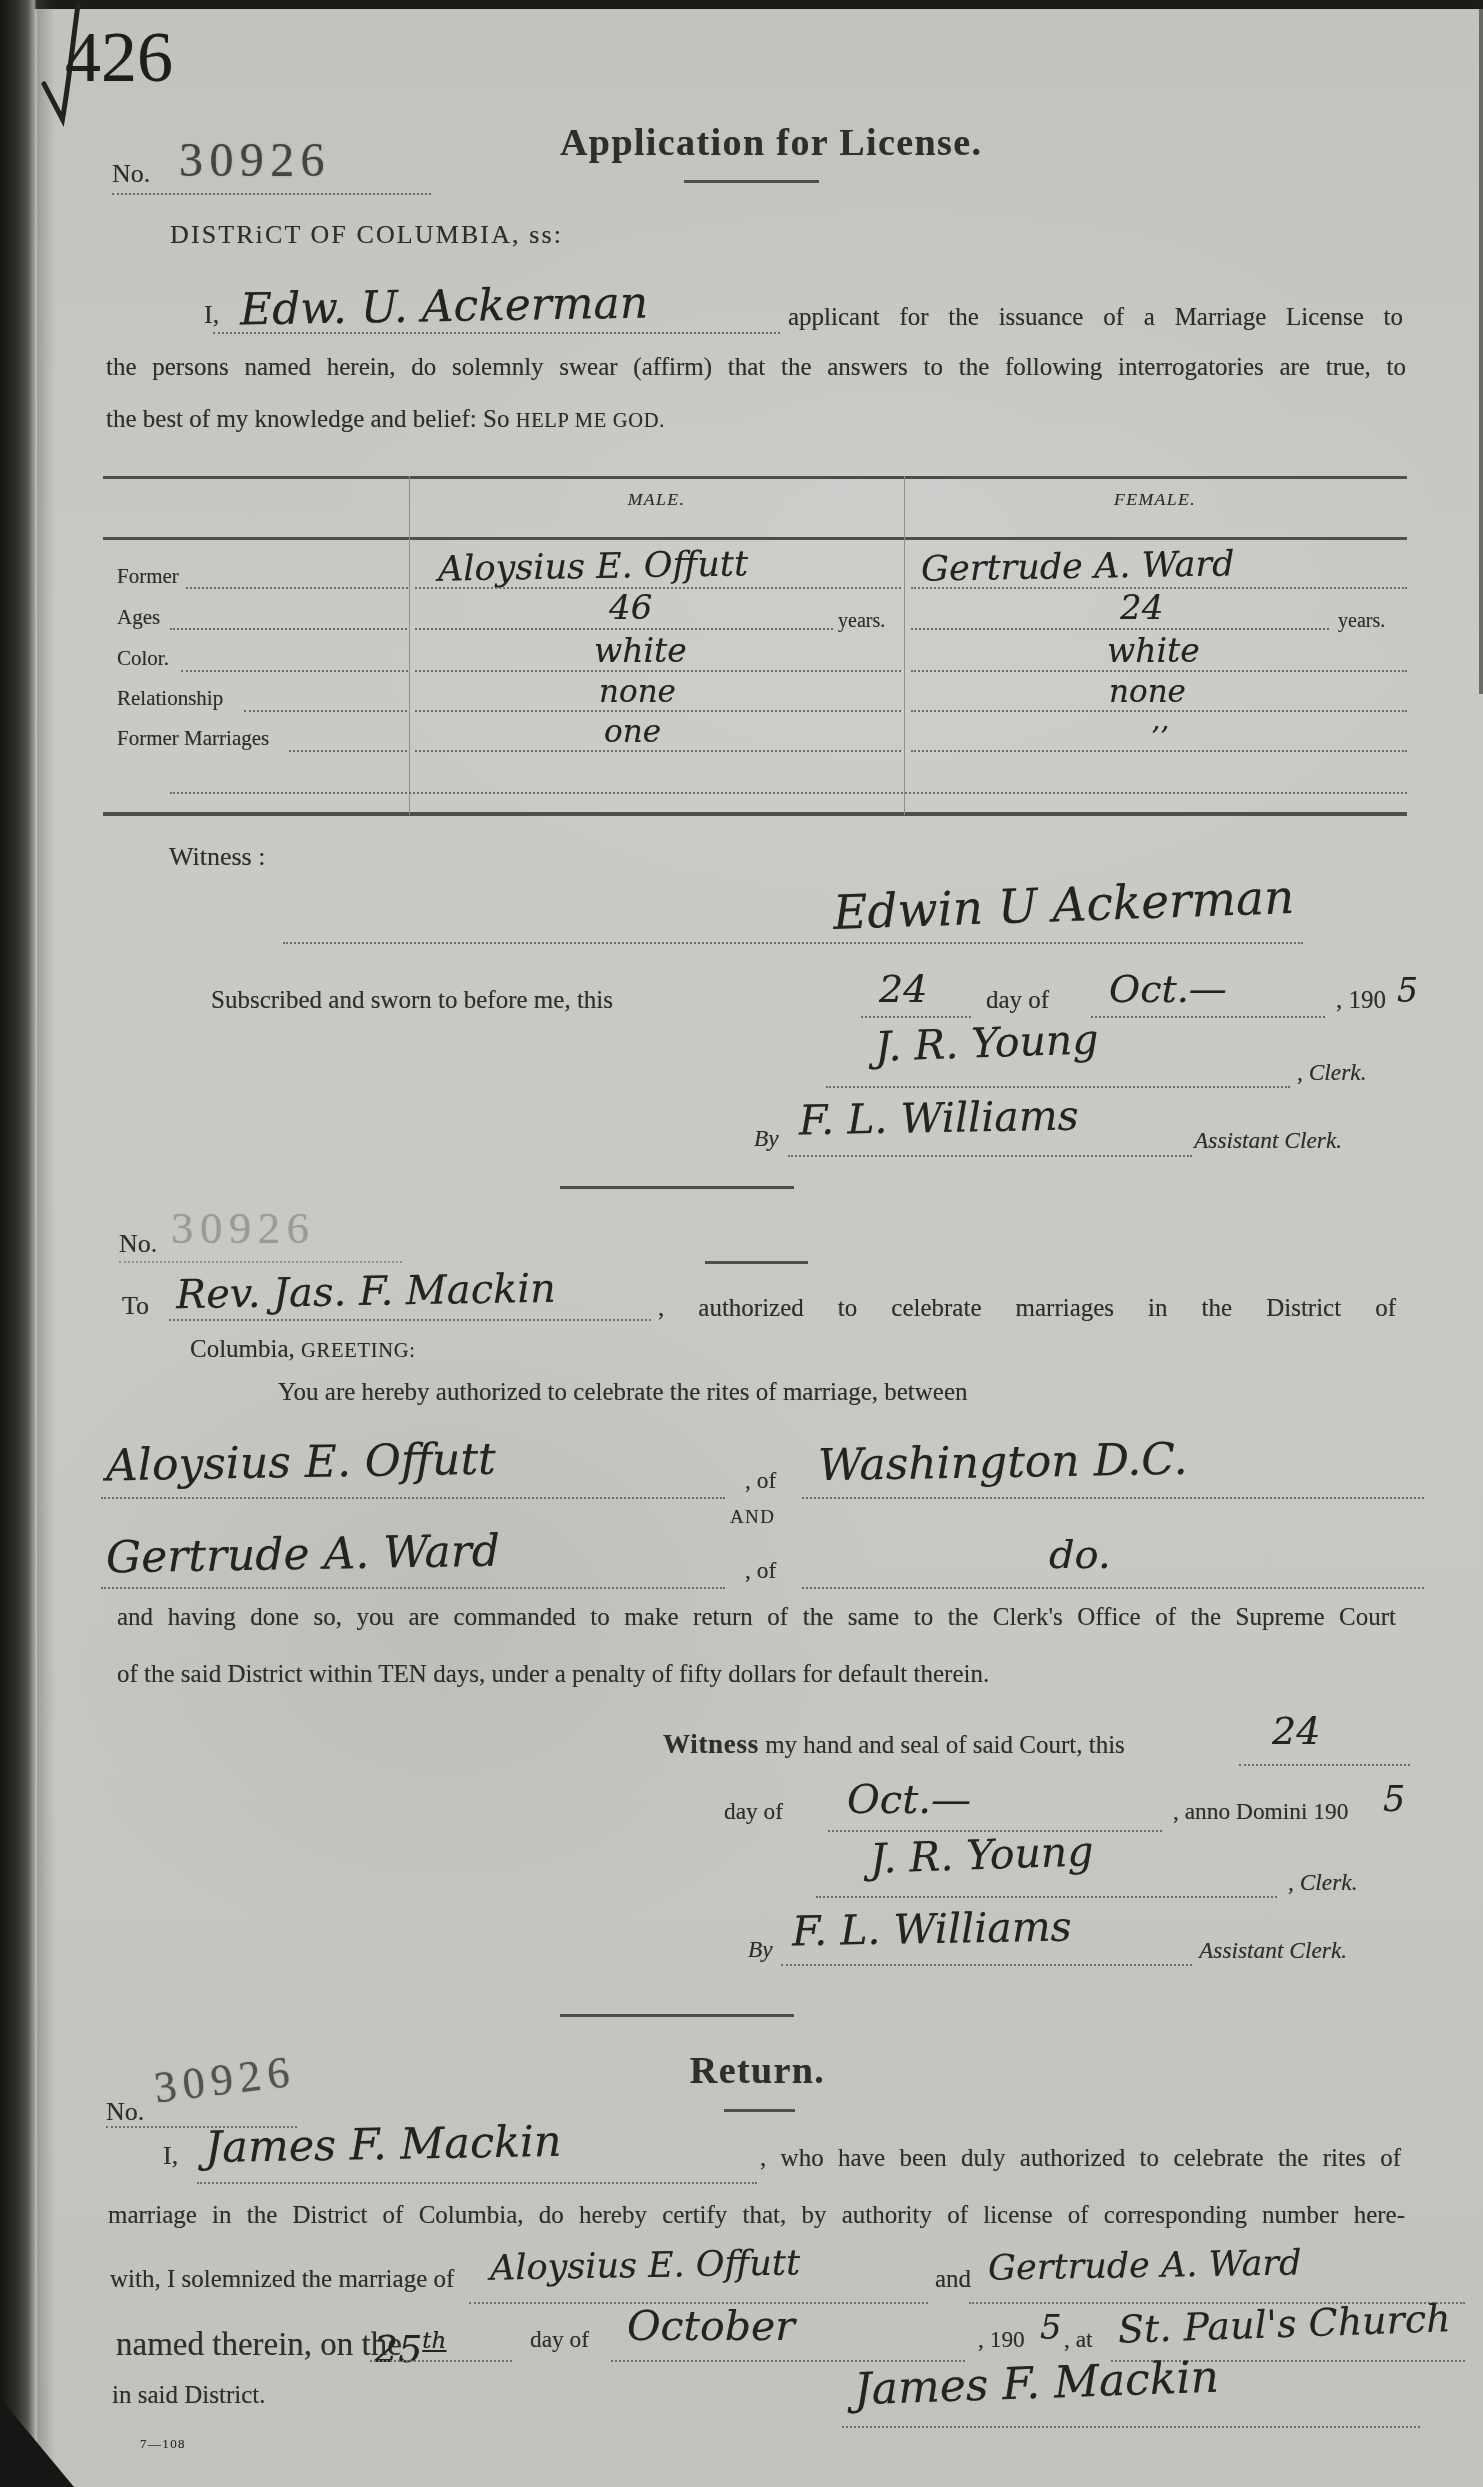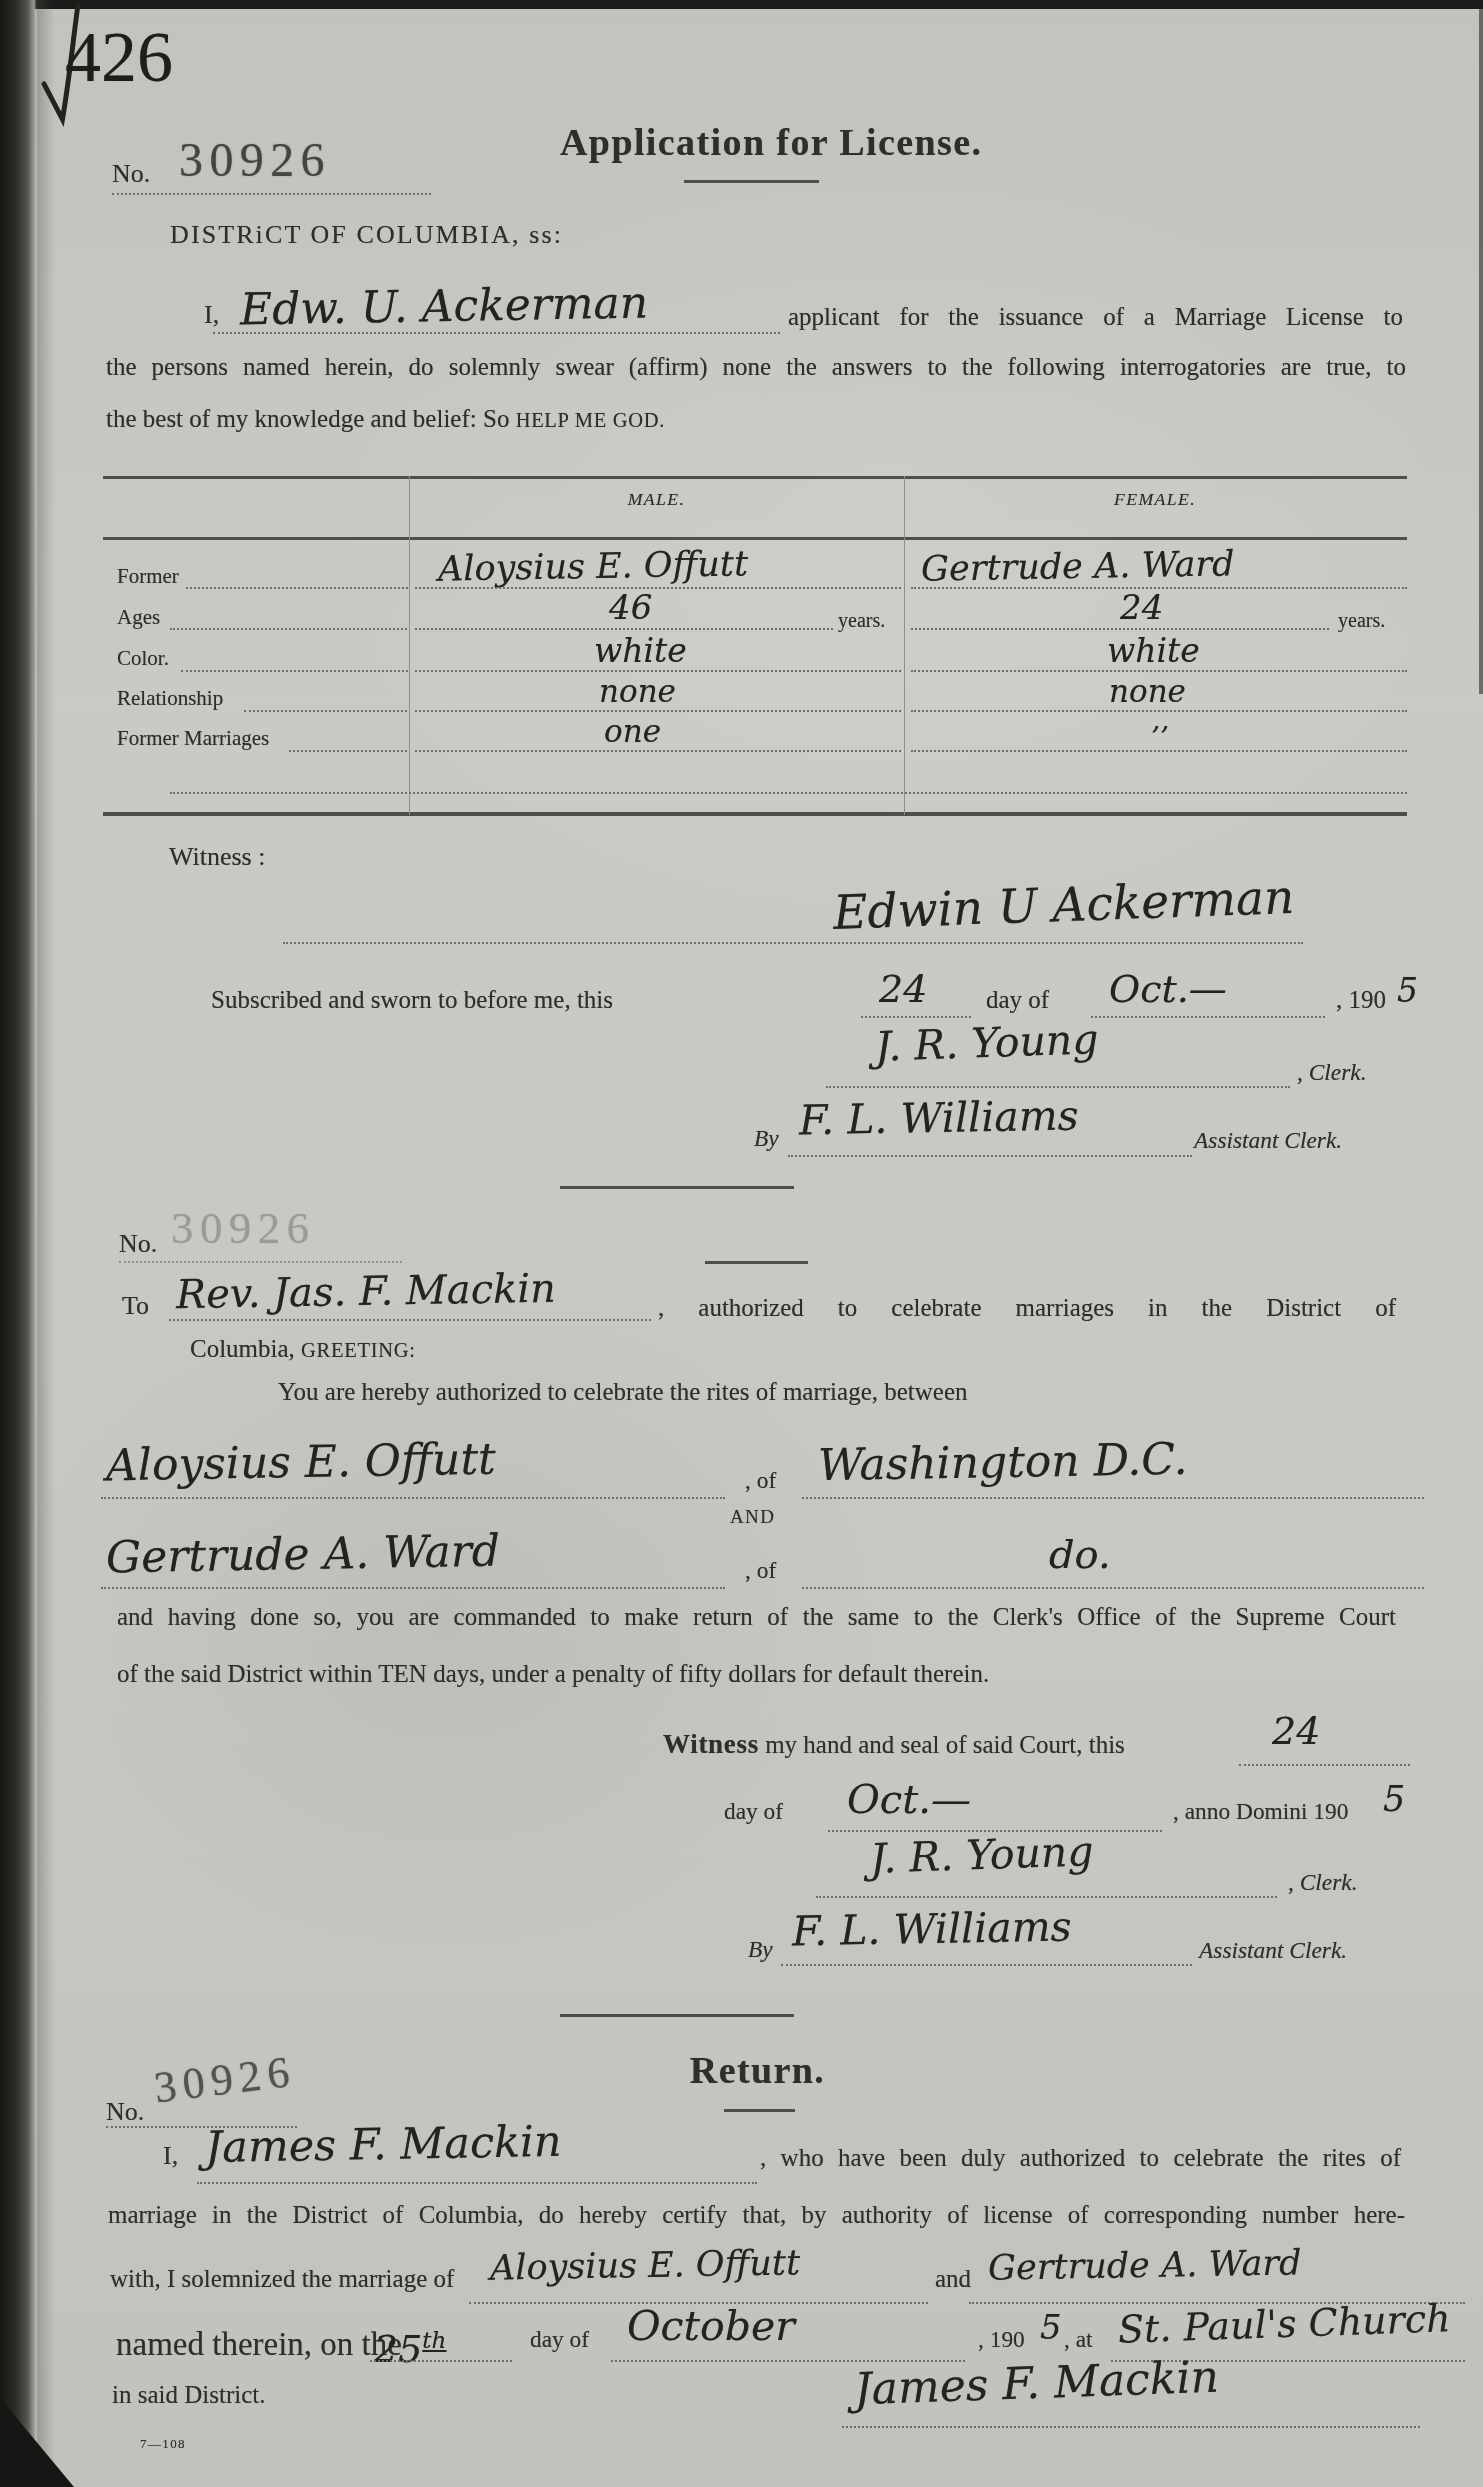--- a/index.html
+++ b/index.html
@@ -47,21 +47,21 @@
 
   <div class="pr title" style="left:560px;top:120px;width:397px;font-size:38px;">Application for License.</div>
   <div class="rule" style="left:684px;top:180px;width:135px;height:2.8px;"></div>
 
   <div class="pr" style="left:170px;top:220px;font-size:26px;letter-spacing:2.1px;">DISTRiCT OF COLUMBIA, ss:</div>
 
   <div class="pr" style="left:204px;top:300px;font-size:26px;">I,</div>
   <div class="hw" style="left:240px;top:280px;font-size:44px;transform:rotate(-1deg);">Edw. U. Ackerman</div>
   <div class="dot" style="left:213px;top:332px;width:567px;"></div>
   <div class="pr just" style="left:788px;top:303px;width:615px;font-size:25px;">applicant for the issuance of a Marriage License to</div>
-  <div class="pr just" style="left:106px;top:353px;width:1300px;font-size:25px;">the persons named herein, do solemnly swear (affirm) none the answers to the following interrogatories are true, to</div>
+  <div class="pr just" style="left:106px;top:353px;width:1300px;font-size:25px;">the persons named herein, do solemnly swear (affirm) that the answers to the following interrogatories are true, to</div>
   <div class="pr" style="left:106px;top:405px;font-size:25px;">
     <span>the best of my knowledge and belief: So</span>
     <span class="sc">HELP ME GOD.</span>
   </div>
 
   <div class="rule" style="left:103px;top:476px;width:1304px;height:2.8px;"></div>
   <div class="rule" style="left:103px;top:537px;width:1304px;height:2.8px;"></div>
   <div class="rule" style="left:103px;top:812px;width:1304px;height:3.5px;"></div>
   <div class="thin" style="left:409px;top:476px;width:1.4px;height:339px;"></div>
   <div class="thin" style="left:904px;top:476px;width:1.4px;height:339px;"></div>

